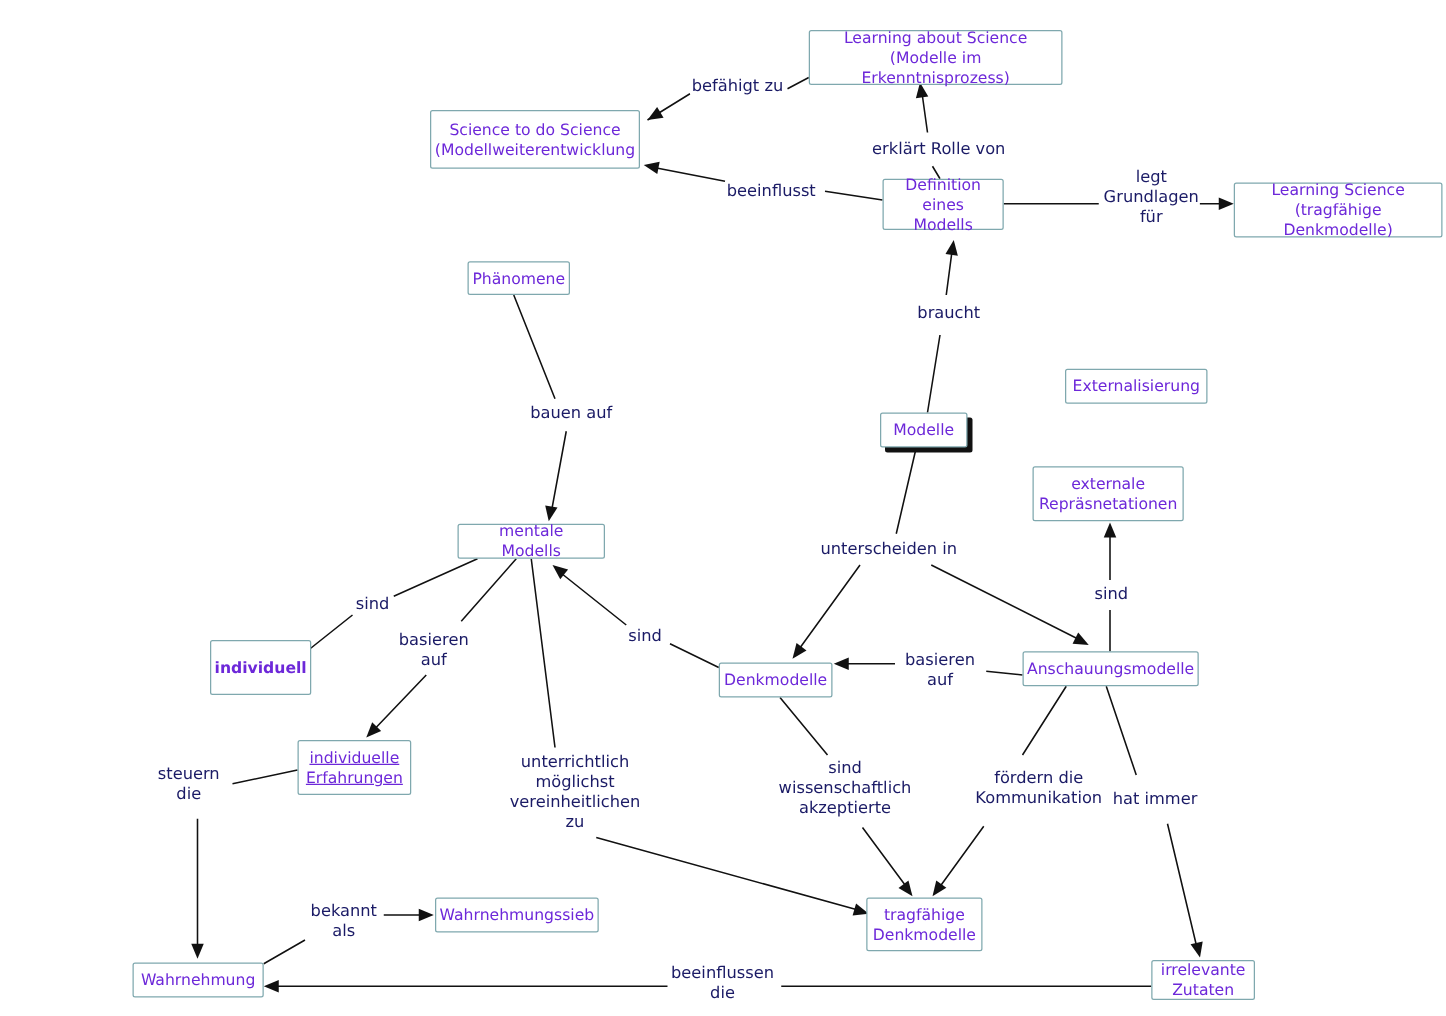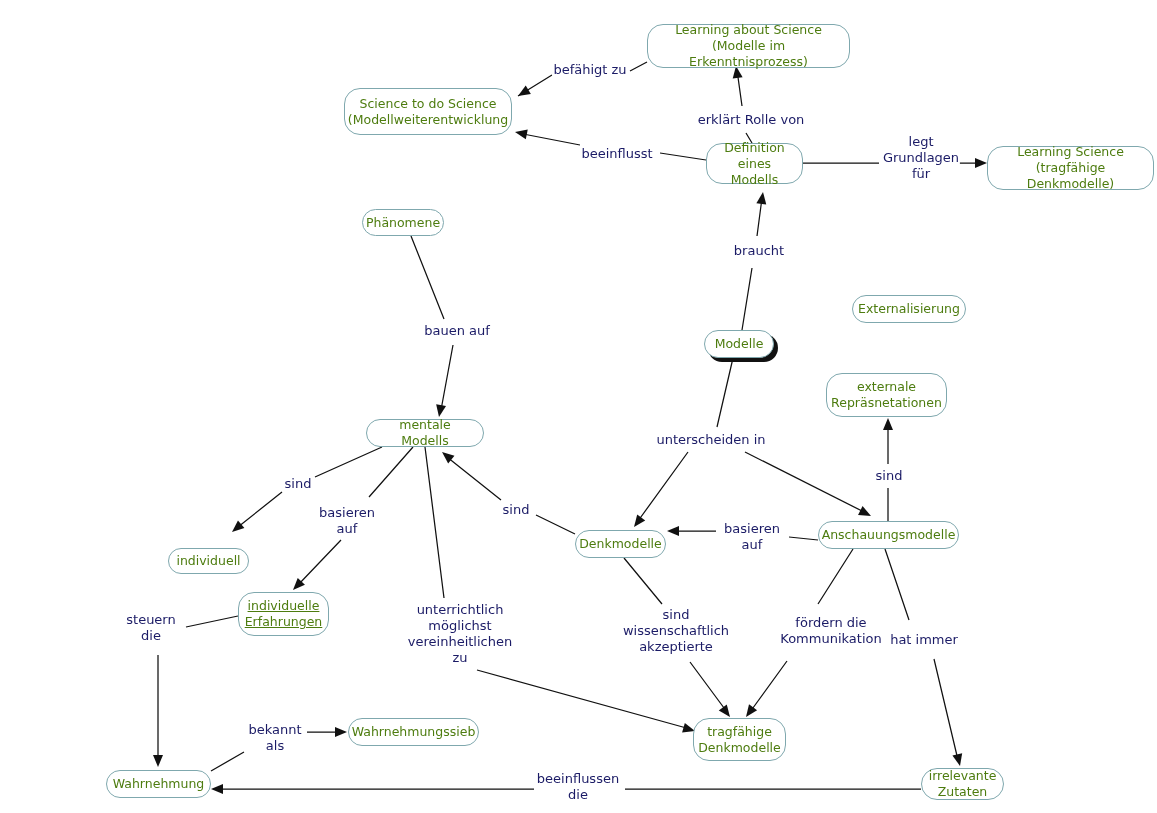--- a/index.html
+++ b/index.html
@@ -19,23 +19,23 @@
     position: absolute;
     left: 0; top: 0;
     width: 1157px;
     height: 813px;
     pointer-events: none;
   }
   .node {
     position: absolute;
     box-sizing: border-box;
     border: 1.4px solid #7fa8ae;
-    border-radius: 16px;
-    background: #ffffff;
-    color: #4d7c0f;
+    border-radius: 2px;
+    background: #ffffff;
+    color: #6d28d9;
     font-size: 12.5px;
     line-height: 1.28;
     text-align: center;
     display: flex;
     align-items: center;
     justify-content: center;
     padding: 2px 7px;
     white-space: pre-line;
     z-index: 5;
   }
@@ -176,29 +176,29 @@
     <div class="edge-label" style="left: 578px; top: 787px;">beeinflussen
 die</div>
     <div class="node" style="left: 647px; top: 24px; width: 203px; height: 44px;">Learning about Science
 (Modelle im Erkenntnisprozess)</div>
     <div class="node" style="left: 344px; top: 88px; width: 168px; height: 47px;">Science to do Science
 (Modellweiterentwicklung</div>
     <div class="node" style="left: 706px; top: 143px; width: 97px; height: 41px;">Definition
 eines Modells</div>
     <div class="node" style="left: 987px; top: 146px; width: 167px; height: 44px;">Learning Science
 (tragfähige Denkmodelle)</div>
-    <div class="node" style="left: 362px; top: 209px; width: 82px; height: 27px;">Phänomene</div>
+    <div class="node" style="left: 374px; top: 209px; width: 82px; height: 27px;">Phänomene</div>
     <div class="node" style="left: 852px; top: 295px; width: 114px; height: 28px;">Externalisierung</div>
     <div class="node selected" style="left: 704px; top: 330px; width: 70px; height: 28px;">Modelle</div>
     <div class="node" style="left: 826px; top: 373px; width: 121px; height: 44px;">externale
 Repräsnetationen</div>
     <div class="node" style="left: 366px; top: 419px; width: 118px; height: 28px;">mentale Modells</div>
     <div class="node" style="left: 575px; top: 530px; width: 91px; height: 28px;">Denkmodelle</div>
     <div class="node" style="left: 818px; top: 521px; width: 141px; height: 28px;">Anschauungsmodelle</div>
-    <div class="node" style="left: 168px; top: 548px; width: 81px; height: 26px;">individuell</div>
+    <div class="node" style="left: 168px; top: 512px; width: 81px; height: 44px; font-weight: bold;">individuell</div>
     <div class="node" style="left: 238px; top: 592px; width: 91px; height: 44px; text-decoration: underline;">individuelle
 Erfahrungen</div>
     <div class="node" style="left: 348px; top: 718px; width: 131px; height: 28px;">Wahrnehmungssieb</div>
     <div class="node" style="left: 693px; top: 718px; width: 93px; height: 43px;">tragfähige
 Denkmodelle</div>
     <div class="node" style="left: 921px; top: 768px; width: 83px; height: 32px;">irrelevante
 Zutaten</div>
     <div class="node" style="left: 106px; top: 770px; width: 105px; height: 28px;">Wahrnehmung</div>
   </div>
 

